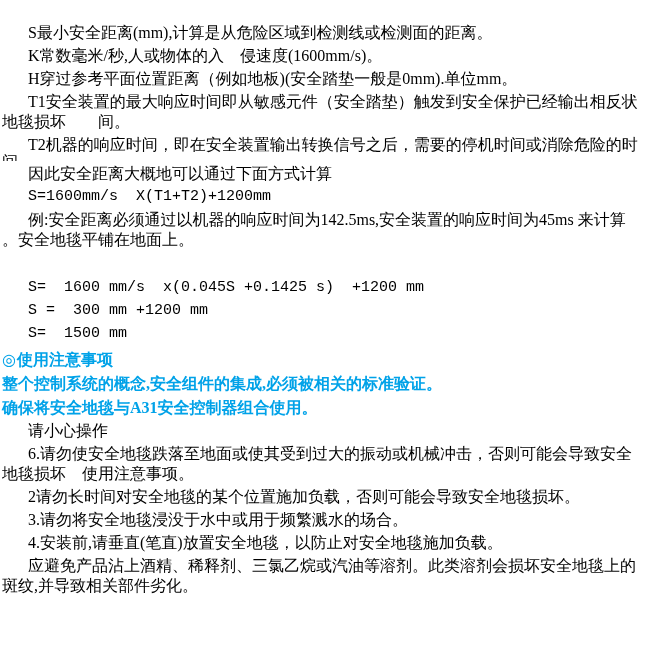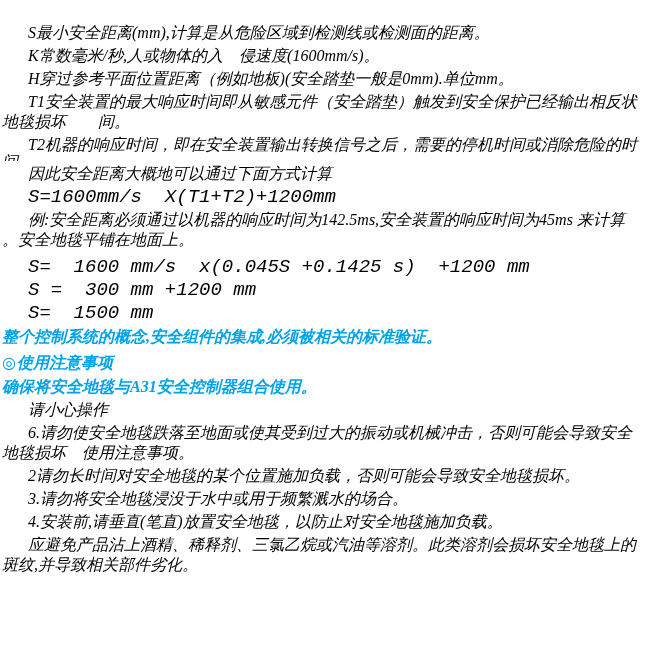--- a/index.html
+++ b/index.html
@@ -12,33 +12,32 @@
     height: 645px;
     overflow: hidden;
     font-family: "Liberation Serif", "DejaVu Serif", serif;
     font-size: 16px;
     color: #000000;
   }
   .doc {
     padding: 20px 2px 0 2px;
     box-sizing: border-box;
     width: 543px;
-    font-style: italic;
   }
   .para { margin: 3px 0 0 0; }
   .line {
     line-height: 20px;
     white-space: pre;
   }
   .para.indent .line.first { padding-left: 26px; }
   .para.mono .line {
     font-family: "Liberation Mono", "DejaVu Sans Mono", monospace;
-    font-size: 19px;
+    font-size: 15px;
   }
-  .para.gap-large { margin-top: 7px; }
+  .para.gap-large { margin-top: 28px; }
   .para.accent {
     color: var(--accent, #00A2E8);
     font-weight: bold;
     margin-top: 4px;
   }
   .para.heading {
     color: var(--accent, #00A2E8);
     font-weight: bold;
     margin-top: 6px;
   }
@@ -86,25 +85,25 @@
       </div>
       <div class="para mono indent indent gap-large">
         <div class="line first">S=  1600 mm/s  x(0.045S +0.1425 s)  +1200 mm</div>
       </div>
       <div class="para mono indent indent">
         <div class="line first">S =  300 mm +1200 mm</div>
       </div>
       <div class="para mono indent indent">
         <div class="line first">S=  1500 mm</div>
       </div>
+      <div class="para heading">
+        <div class="line first"><span class="bullet">◎</span><span>使用注意事项</span></div>
+      </div>
       <div class="para accent">
         <div class="line first">整个控制系统的概念,安全组件的集成,必须被相关的标准验证。</div>
-      </div>
-      <div class="para heading">
-        <div class="line first"><span class="bullet">◎</span><span>使用注意事项</span></div>
       </div>
       <div class="para accent">
         <div class="line first">确保将安全地毯与A31安全控制器组合使用。</div>
       </div>
       <div class="para indent">
         <div class="line first">请小心操作</div>
       </div>
       <div class="para indent">
         <div class="line first">6.请勿使安全地毯跌落至地面或使其受到过大的振动或机械冲击，否则可能会导致安全</div>
         <div class="line wrap">地毯损坏　使用注意事项。</div>

